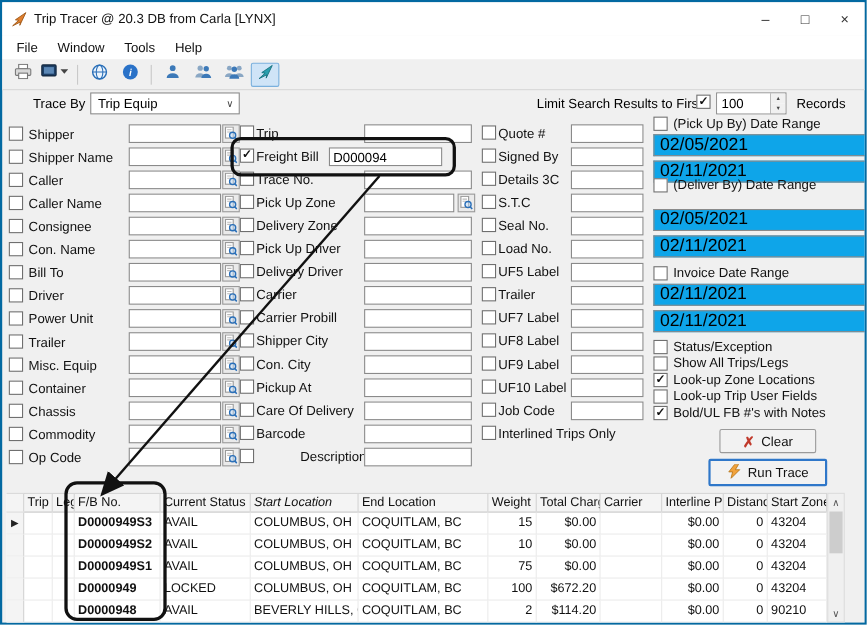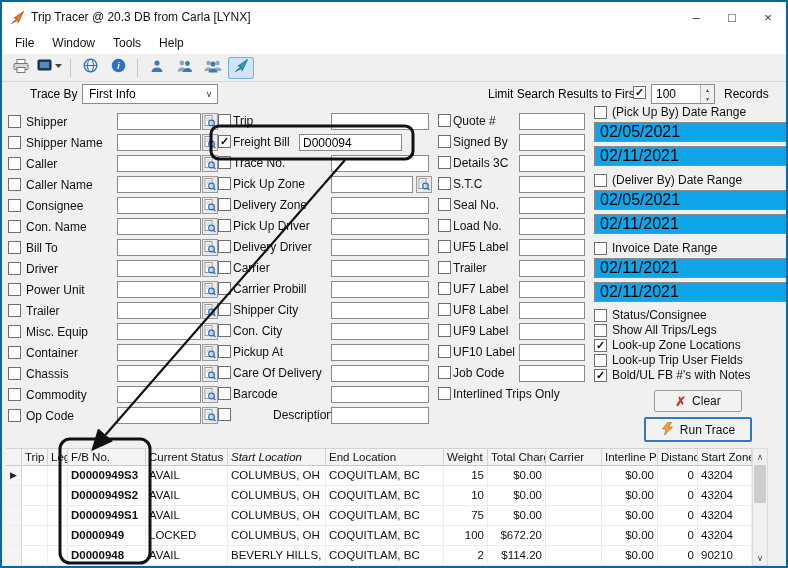--- a/index.html
+++ b/index.html
@@ -161,21 +161,21 @@
       <span class="tbtn active">
         <span><svg width="15" height="15" viewBox="0 0 15 15">
             <path d="M13.5 1.5 L4 8 L7 8.5 L1.5 13.5 L8.5 10 L8 13 L13.5 1.5 z" fill="#2a9fae" stroke="#17707c" stroke-width="0.8"></path>
           </svg></span>
       </span>
     </div>
 
   <div class="traceby-row">
     <span class="tb-label">Trace By</span>
     <div class="combo">
-      <span>First Info</span>
+      <span>Trip Equip</span>
       <span class="combo-arrow">∨</span>
     </div>
     <span class="limit-label">Limit Search Results to First</span>
     <span class="cb checked limit-cb">✓</span>
     <div class="spinwrap">
       <input class="spin-input" value="100" style="">
       <div class="spin-btns">
         <span>▲</span>
         <span>▼</span>
       </div>
@@ -587,21 +587,21 @@
         <span class="dbtn">
           <svg width="11" height="11" viewBox="0 0 11 11">
             <rect x="0.5" y="1.5" width="10" height="9" fill="#fff" stroke="#777"></rect>
             <rect x="0.5" y="1.5" width="10" height="2.2" fill="#c9d6e8" stroke="#777"></rect>
             <line x1="3.5" y1="4.5" x2="3.5" y2="10" stroke="#aaa"></line>
             <line x1="7" y1="4.5" x2="7" y2="10" stroke="#aaa"></line>
             <line x1="0.5" y1="6.8" x2="10.5" y2="6.8" stroke="#aaa"></line>
           </svg>
         </span>
       </div>
-      <div class="dr-head" style="top: 68px; text-align: center;">
+      <div class="dr-head" style="top: 56px; text-align: center;">
         <span class="cb"></span>
         <span class="flabel">(Deliver By) Date Range</span>
       </div>
       <div class="datewrap" style="top: 86px;">
         <input class="dinput" value="02/05/2021" style="">
         <span class="dbtn">
           <svg width="11" height="11" viewBox="0 0 11 11">
             <rect x="0.5" y="1.5" width="10" height="9" fill="#fff" stroke="#777"></rect>
             <rect x="0.5" y="1.5" width="10" height="2.2" fill="#c9d6e8" stroke="#777"></rect>
             <line x1="3.5" y1="4.5" x2="3.5" y2="10" stroke="#aaa"></line>
@@ -645,21 +645,21 @@
             <rect x="0.5" y="1.5" width="10" height="9" fill="#fff" stroke="#777"></rect>
             <rect x="0.5" y="1.5" width="10" height="2.2" fill="#c9d6e8" stroke="#777"></rect>
             <line x1="3.5" y1="4.5" x2="3.5" y2="10" stroke="#aaa"></line>
             <line x1="7" y1="4.5" x2="7" y2="10" stroke="#aaa"></line>
             <line x1="0.5" y1="6.8" x2="10.5" y2="6.8" stroke="#aaa"></line>
           </svg>
         </span>
       </div>
       <div class="opt-row" style="top: 204px;">
         <span class="cb"></span>
-        <span class="flabel">Status/Consignee</span>
+        <span class="flabel">Status/Exception</span>
       </div>
       <div class="opt-row" style="top: 219px;">
         <span class="cb"></span>
         <span class="flabel">Show All Trips/Legs</span>
       </div>
       <div class="opt-row" style="top: 234px;">
         <span class="cb checked">✓</span>
         <span class="flabel">Look-up Zone Locations</span>
       </div>
       <div class="opt-row" style="top: 249px;">

